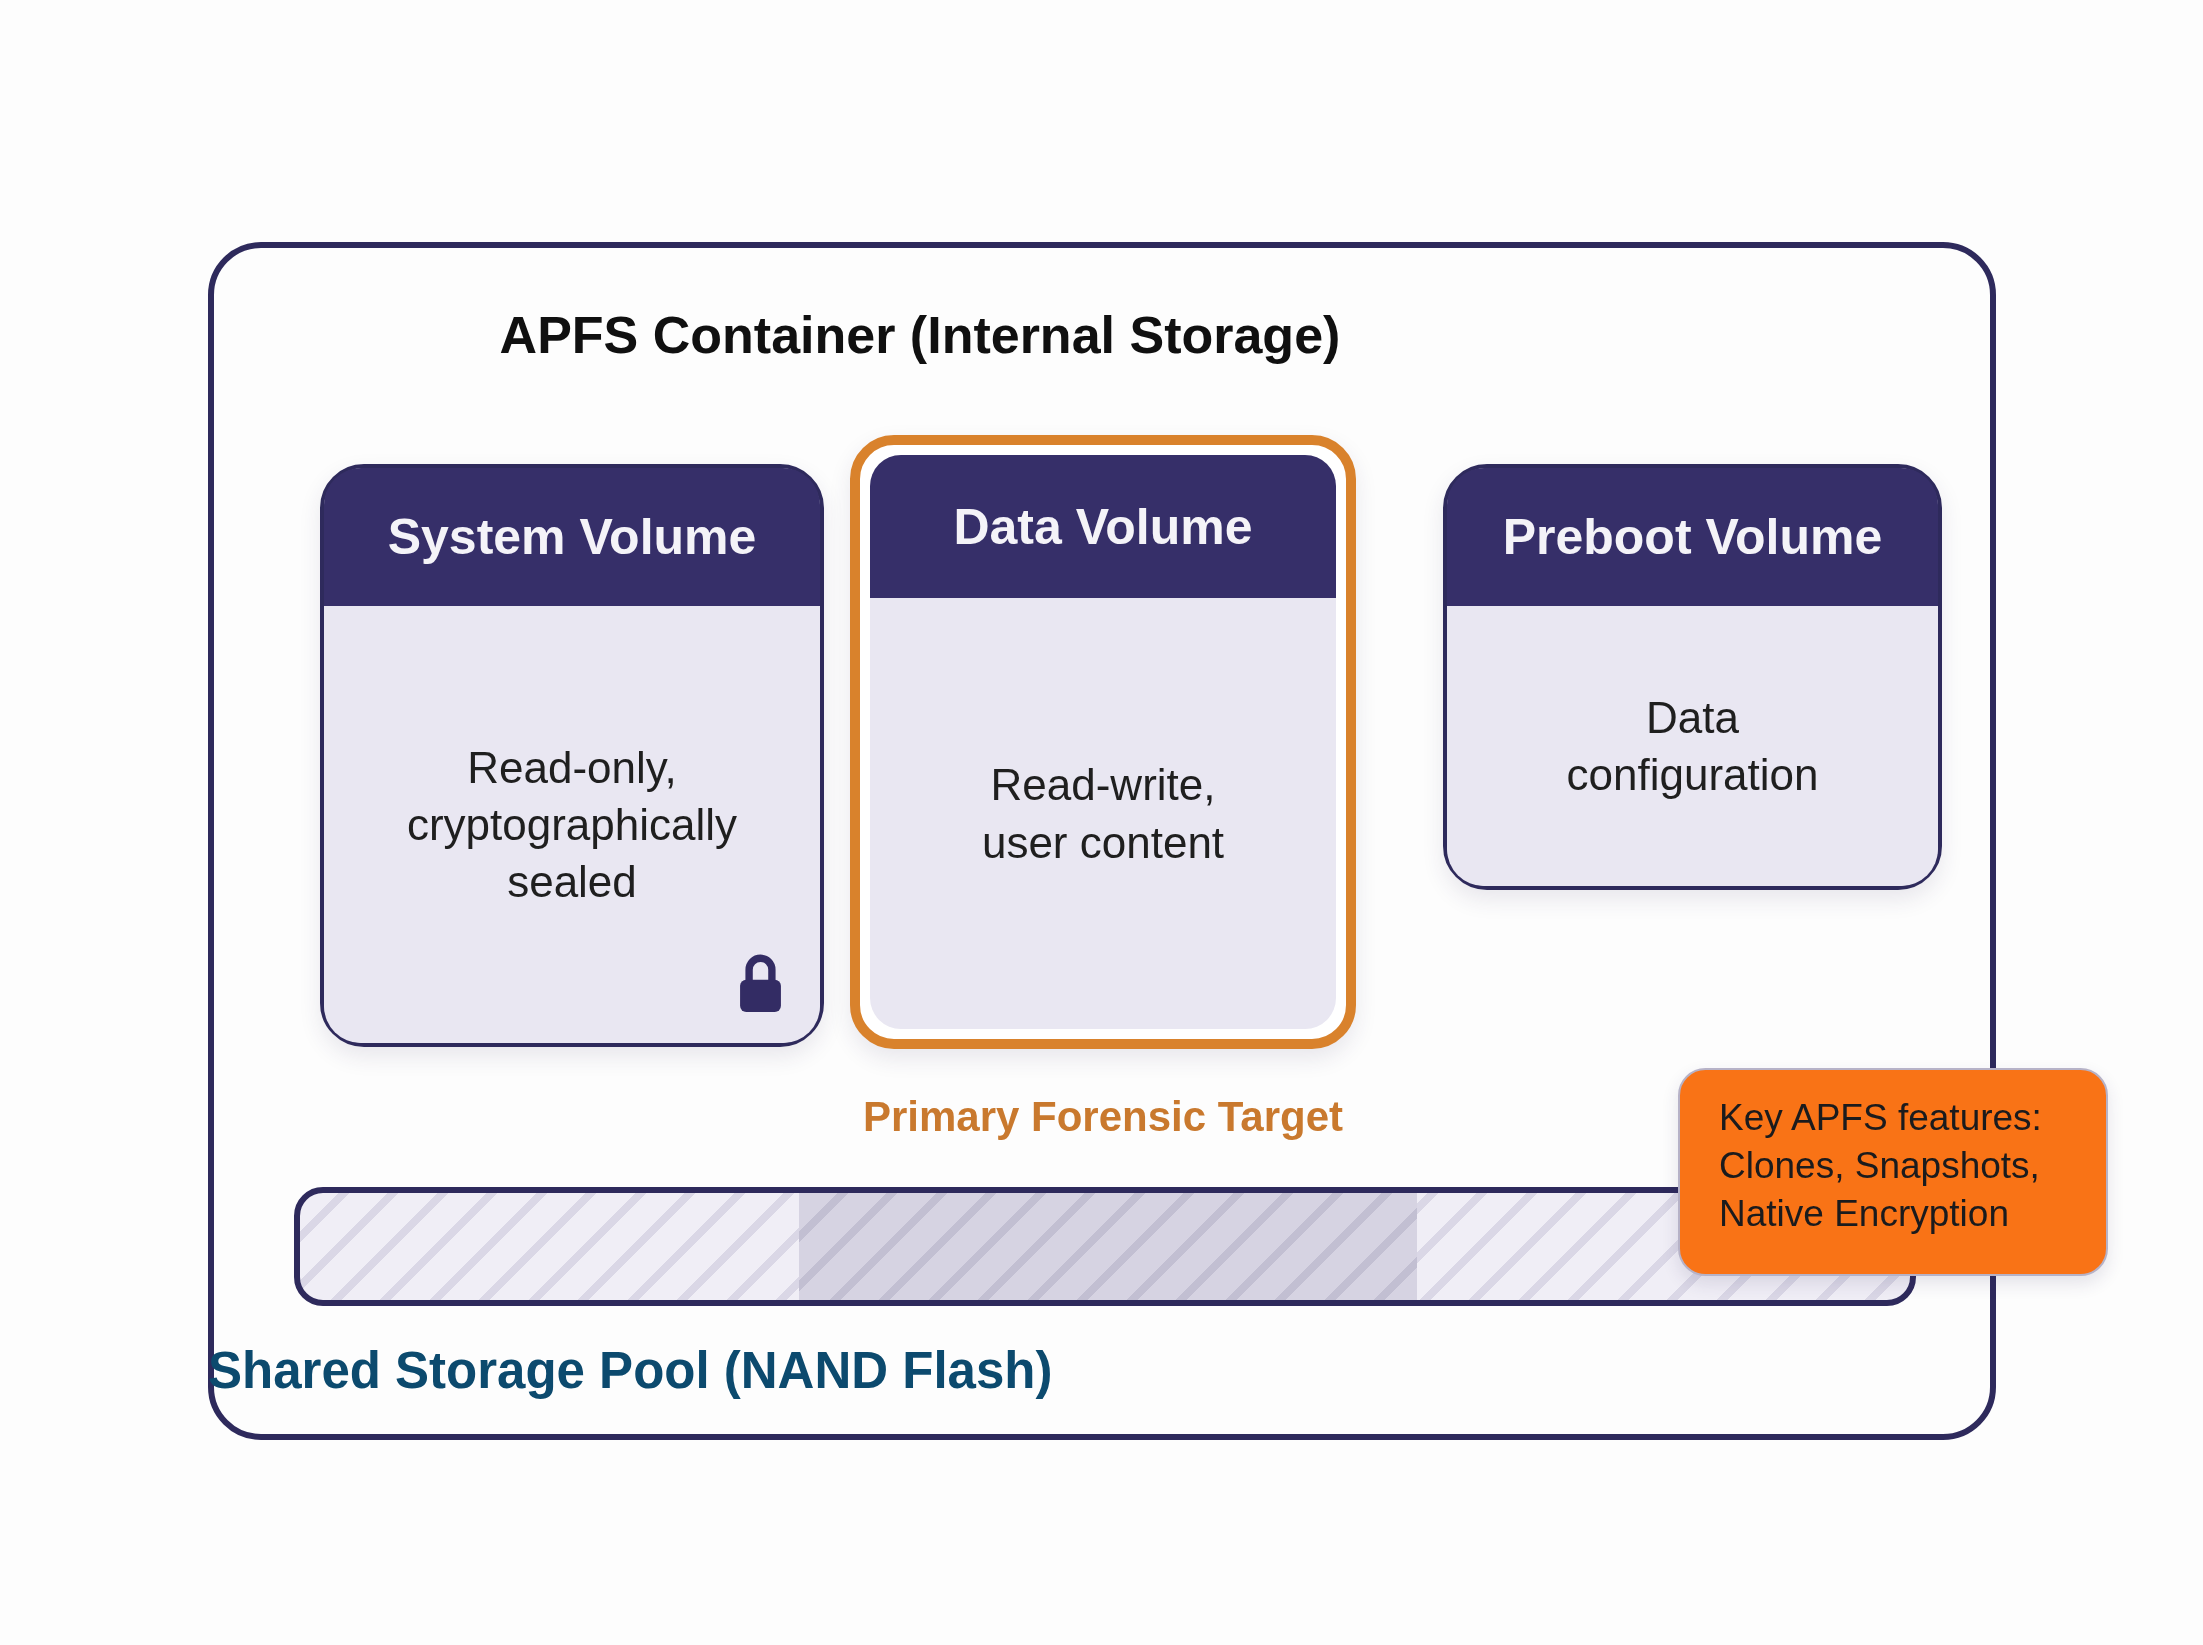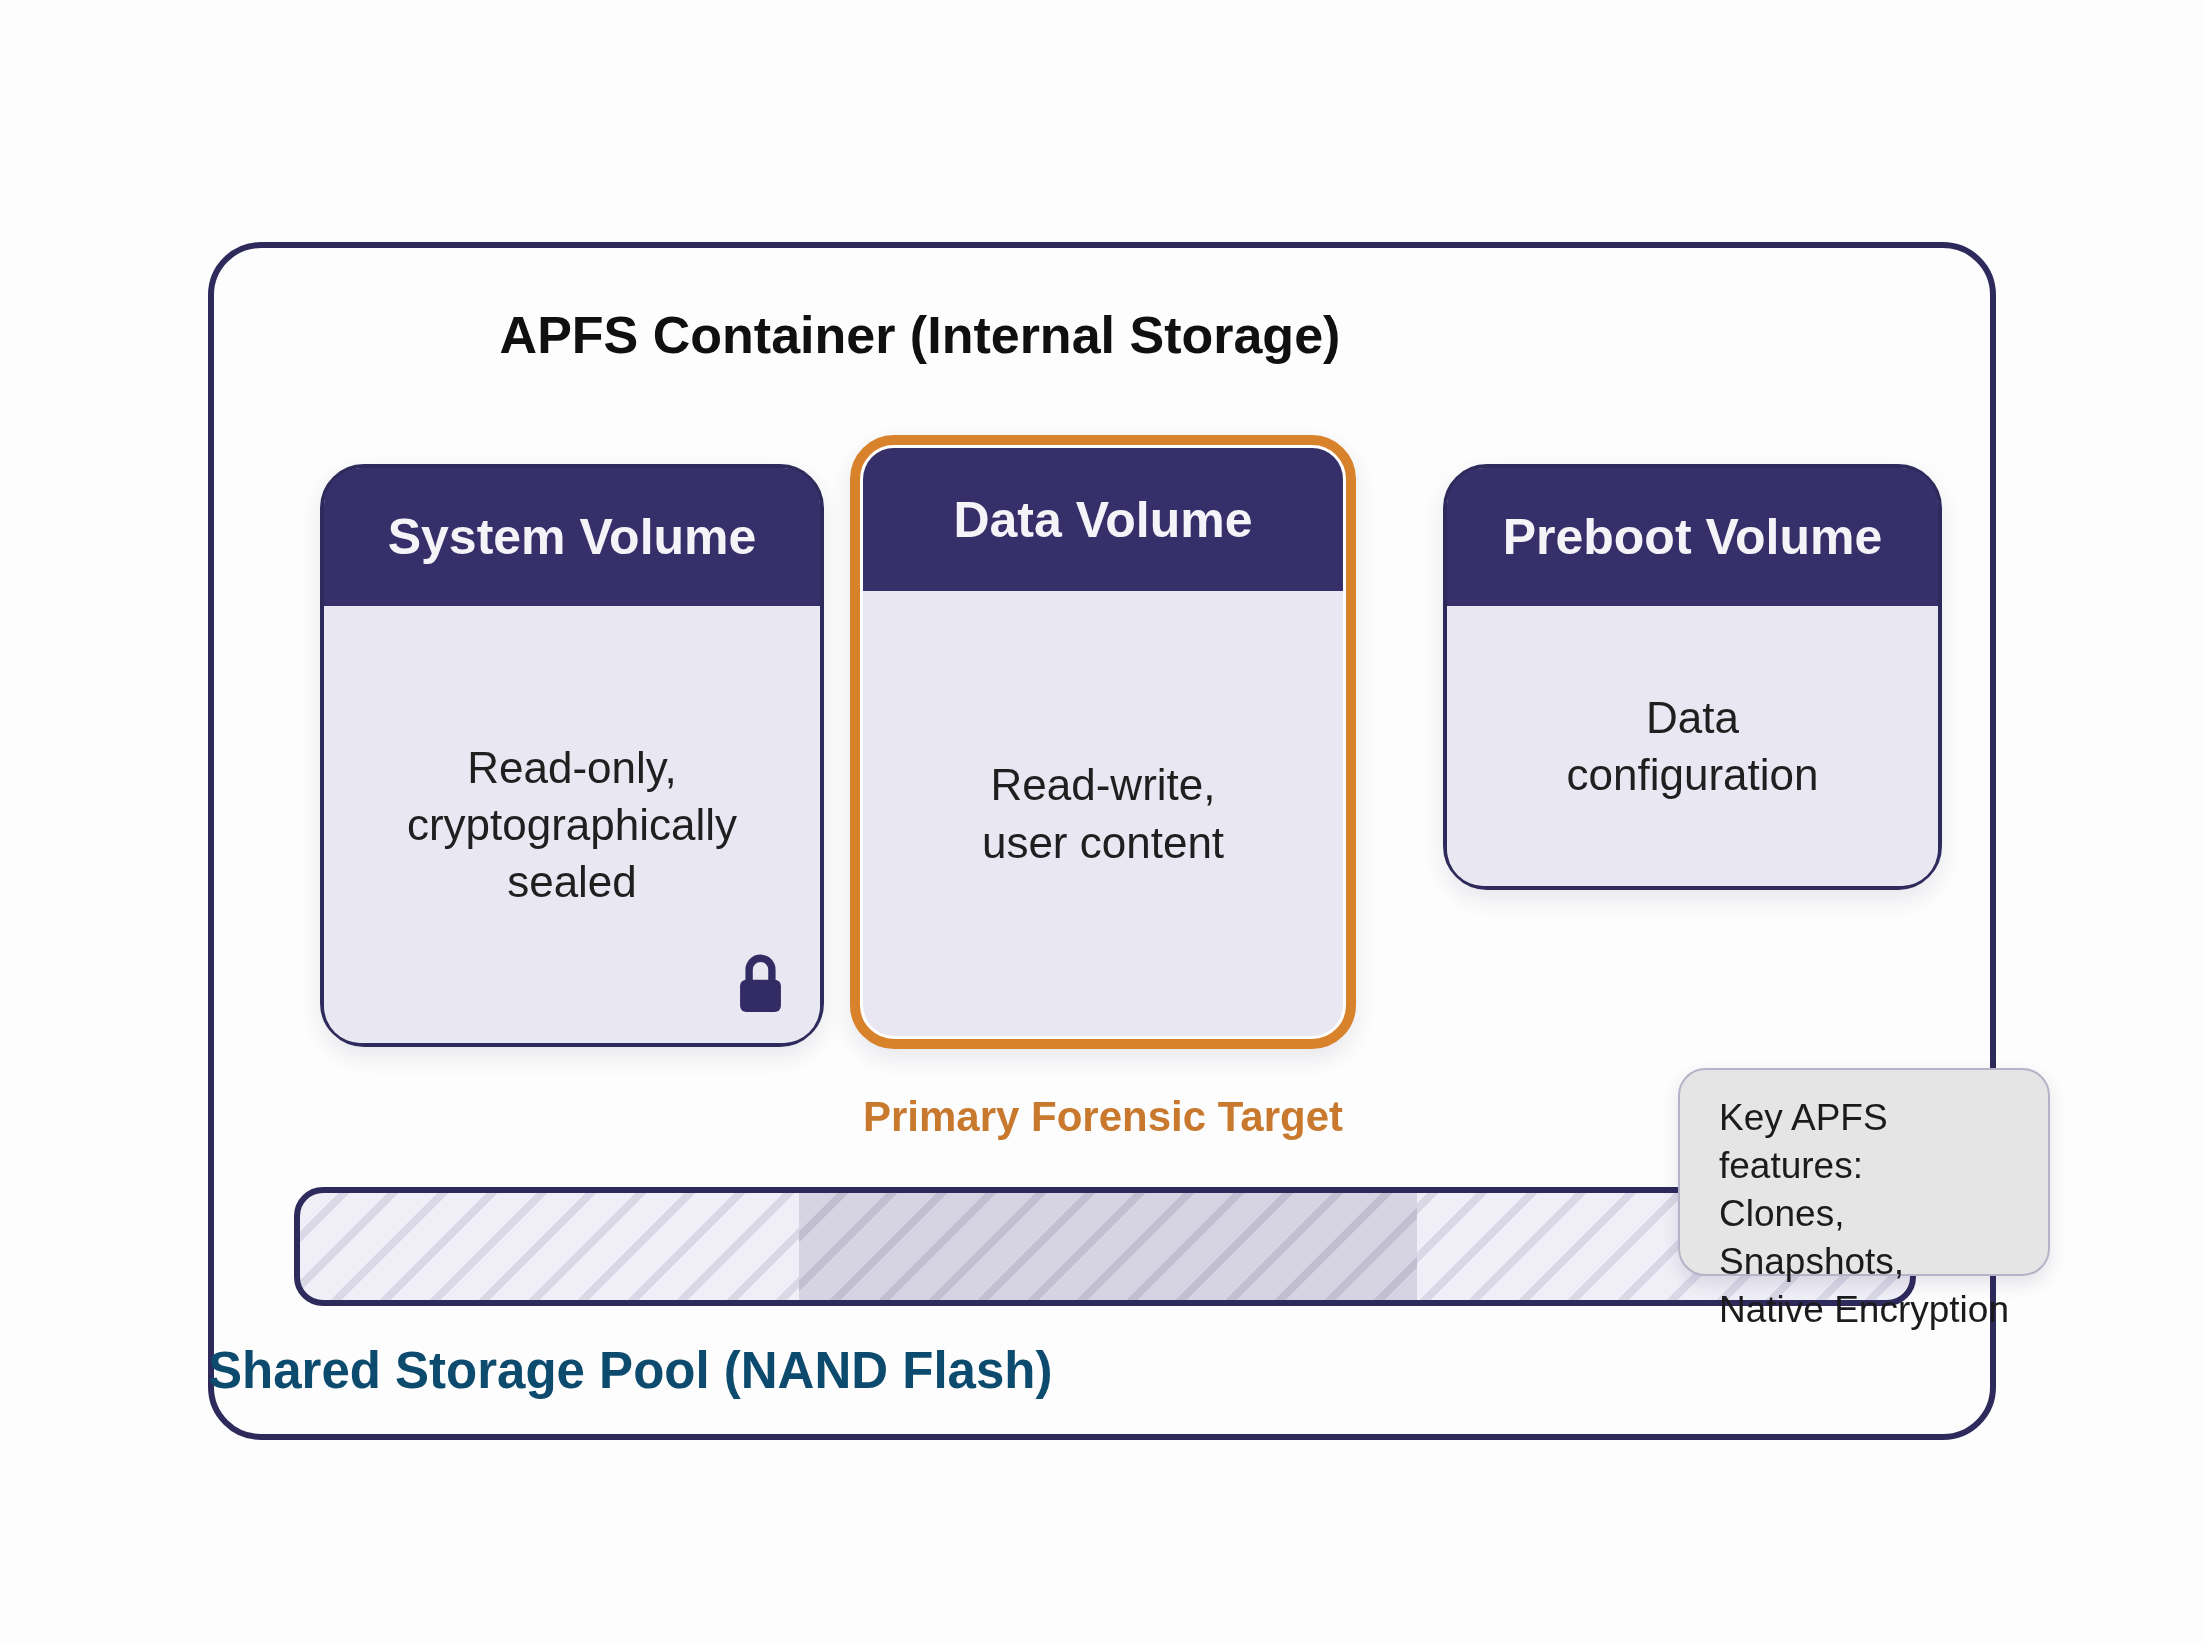--- a/index.html
+++ b/index.html
@@ -44,21 +44,21 @@
   .card {
     position: absolute;
     display: flex; flex-direction: column;
     box-sizing: border-box;
     background: #ffffff;
     border-radius: 44px;
     box-shadow: 0 9.2px 22px rgba(46,42,92,0.10);
     z-index: 2;
   }
   .card.normal { border: 4.6px solid var(--outline); margin-left: 26px; }
-  .card.target { border: 10px solid var(--accent_orange); padding: 3px; justify-content: center; }
+  .card.target { border: 10px solid var(--accent_orange); padding: 10px; justify-content: center; }
 
   .card-inner {
     flex: 1; display: flex; flex-direction: column;
     border-radius: 37px; overflow: hidden;
   }
   .card.target .card-inner { border-radius: 31px; }
 
   .card-header {
     flex: 0 0 138px;
     background: var(--header_bg);
@@ -113,23 +113,23 @@
   }
 
   .pool-label {
     position: absolute; left: 208px; top: 1341px; width: 1548px;
     text-align: left;
     font-size: 51px; font-weight: 600; color: #0c4a6e;
     z-index: 2;
   }
 
   .callout {
-    position: absolute; left: 1678px; top: 1068px; width: 372px; height: 208px;
-    box-sizing: border-box;
-    background: #e5e5e5;
+    position: absolute; left: 1678px; top: 1068px; width: 430px; height: 208px;
+    box-sizing: border-box;
+    background: #f97316;
     border: 2.8px solid var(--callout_border);
     border-radius: 27.5px;
     padding: 24px 18.4px 0 39px;
     font-size: 37px; line-height: 1.30; color: #1b1b1d;
     box-shadow: 0 7.3px 16.5px rgba(50,45,90,0.12);
     z-index: 5;
   }
 </style>
 </head>
 <body>

